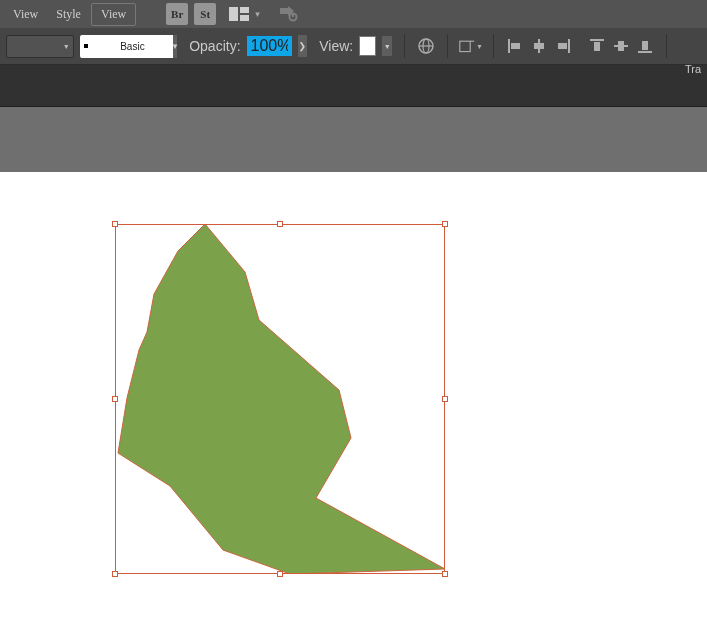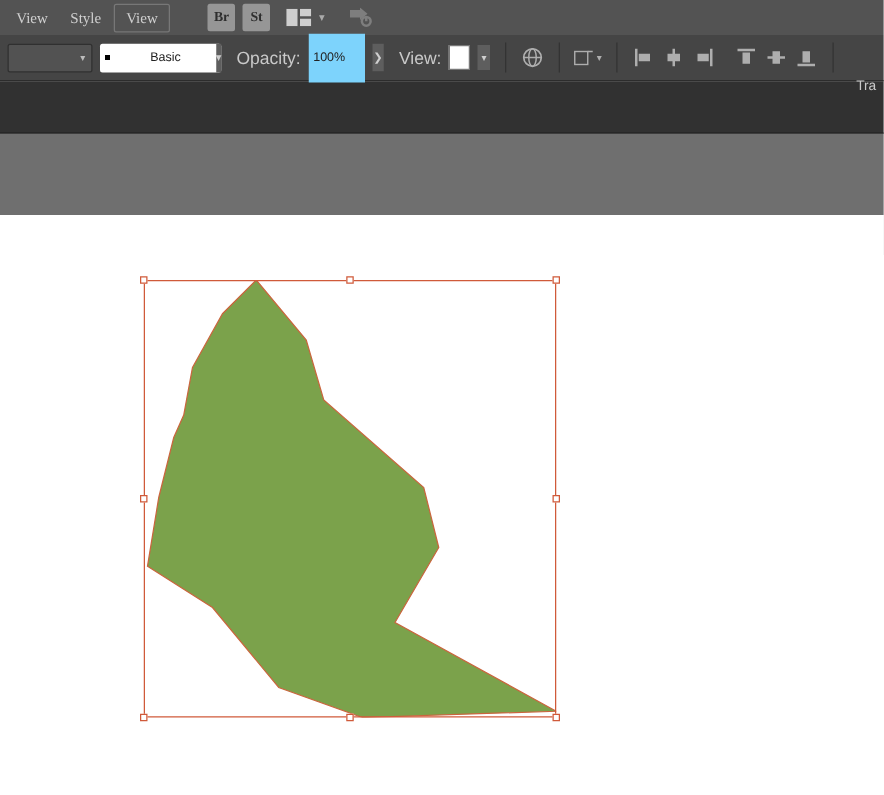--- a/index.html
+++ b/index.html
@@ -119,24 +119,24 @@
     display: flex;
     align-items: center;
     justify-content: center;
   }
   .opt-label {
     color: #c9c9c9;
     font-size: 14px;
     margin-left: 6px;
   }
   .num-input {
-    width: 45px; height: 39px;
-    background: #7dd3fc;
+    width: 45px; height: 20px;
+    background: #0ea5e9;
     border: none;
-    font-size: 10px;
+    font-size: 16px;
     padding: 0 4px;
     color: #222;
   }
   .spinner {
     width: 14px; height: 22px;
     background: #5e5e5e;
     display: flex;
     align-items: center;
     justify-content: center;
     color: #cfcfcf;

